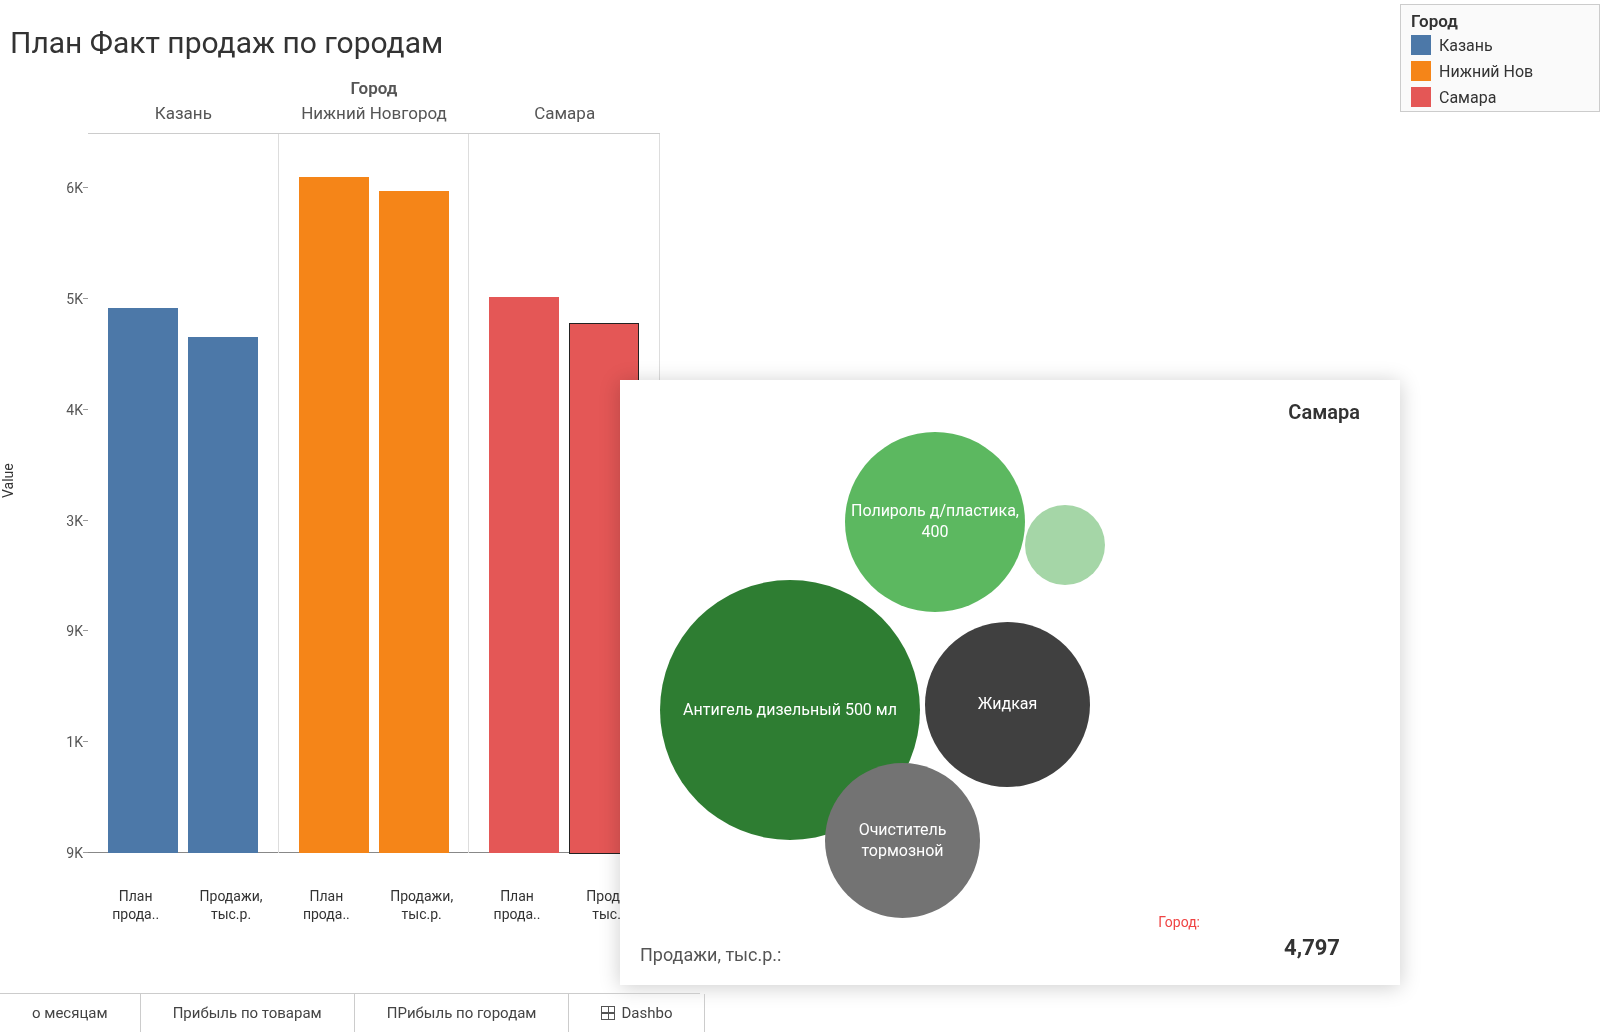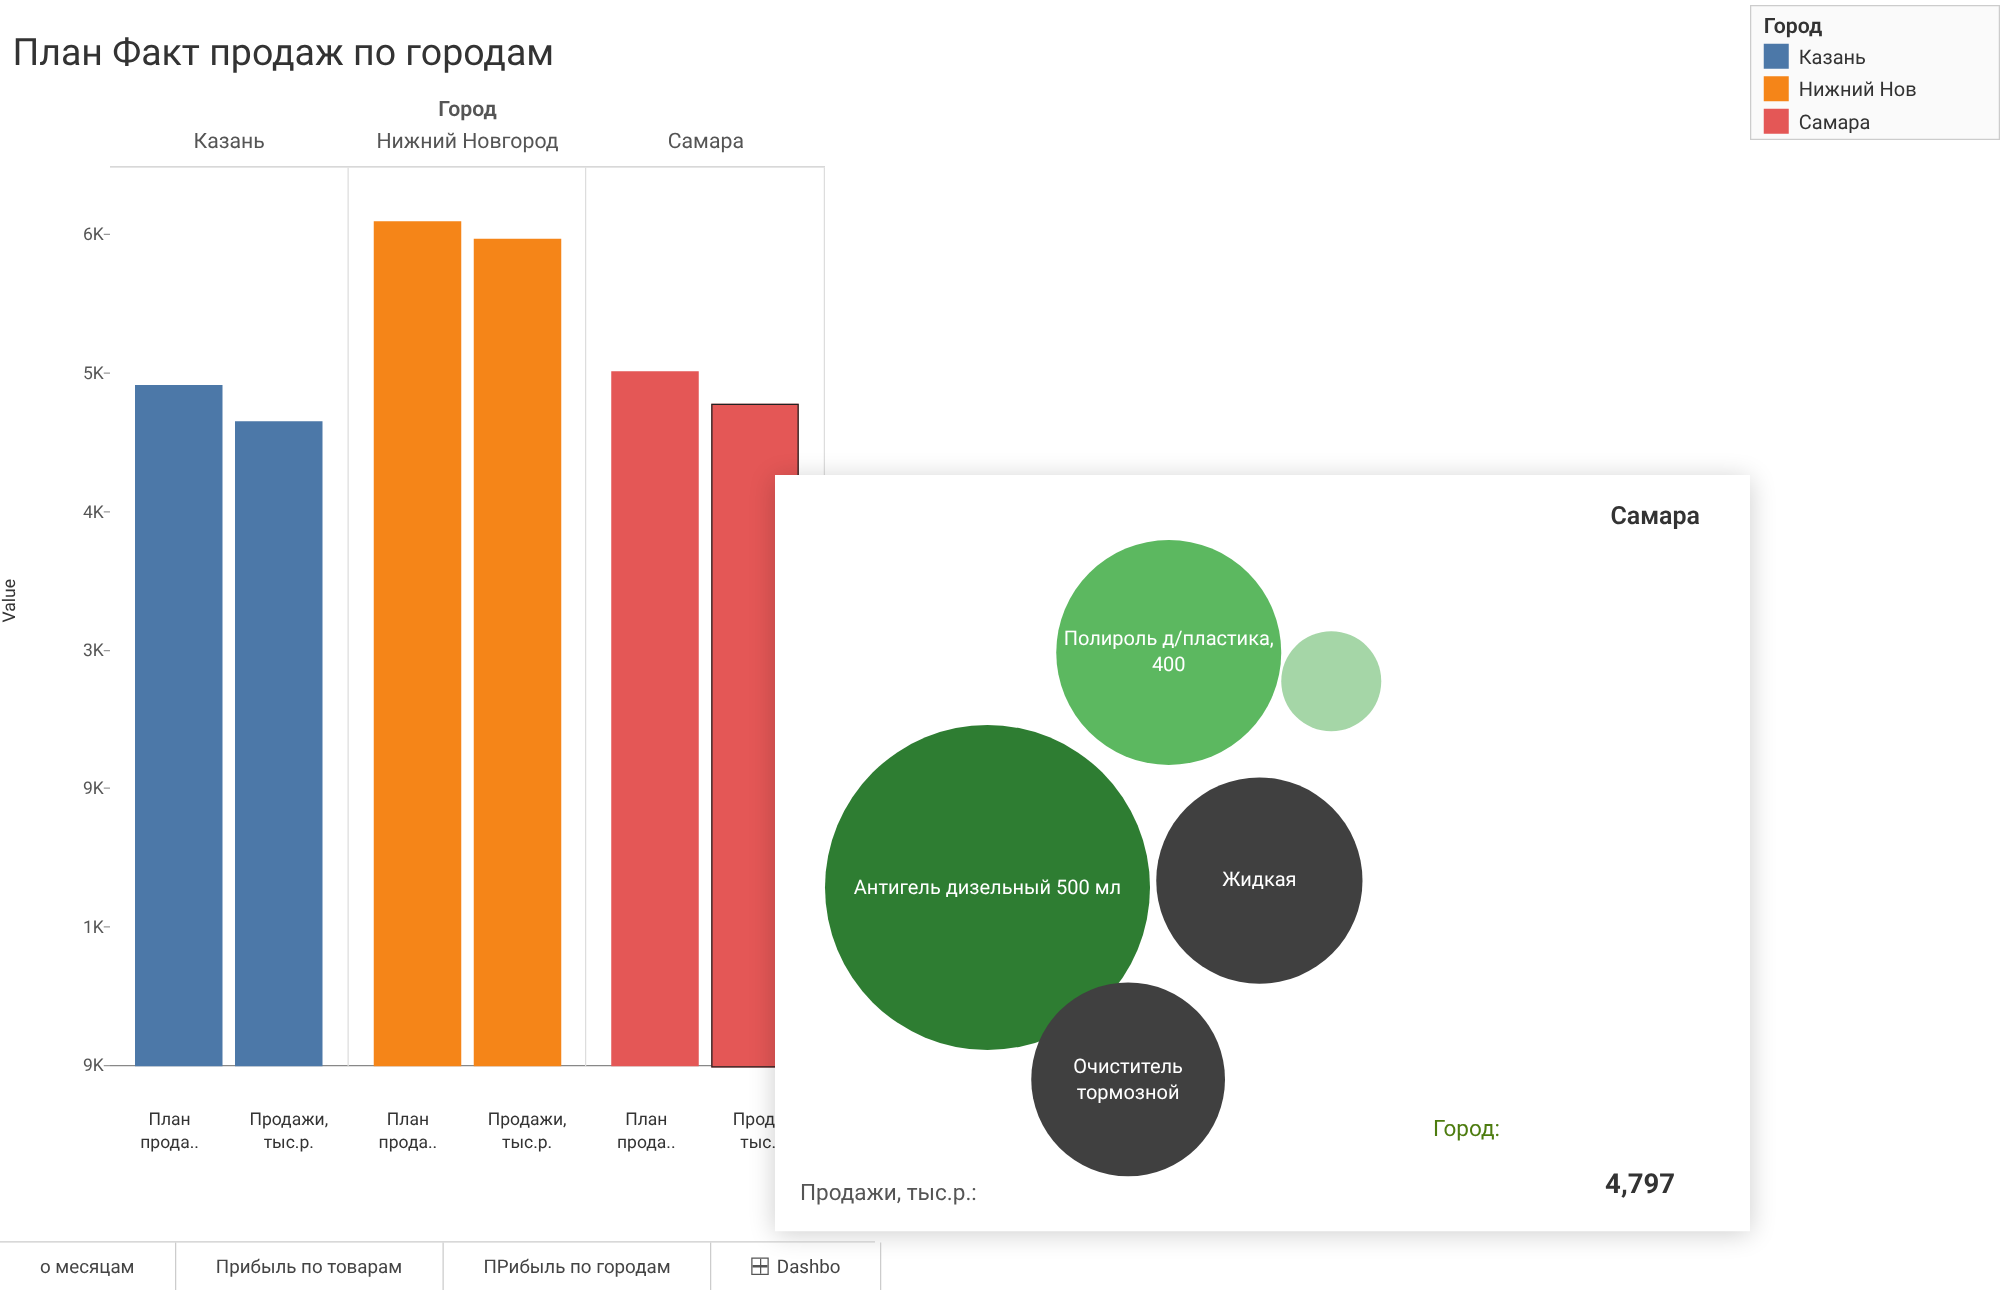--- a/index.html
+++ b/index.html
@@ -23,21 +23,21 @@
 .legend-panel{position:absolute;right:0;top:4px;width:200px;border:1px solid #ccc;background:#fafafa;}
 .legend-title{font-weight:600;font-size:17px;padding:6px 10px 2px;}
 .legend-item{display:flex;align-items:center;padding:2px 10px 4px;font-size:16px;}
 .legend-swatch{width:20px;height:20px;margin-right:8px;}
 .tooltip{position:absolute;left:620px;top:380px;width:780px;height:605px;background:#fff;box-shadow:0 2px 20px rgba(0,0,0,0.2);padding:20px;}
 .tooltip-title{position:absolute;right:40px;top:20px;font-size:20px;font-weight:600;color:#333;}
 .bubble-area{position:absolute;left:30px;top:40px;width:580px;height:500px;}
 .bubble{position:absolute;border-radius:50%;display:flex;align-items:center;justify-content:center;text-align:center;color:#fff;font-size:16px;line-height:1.3;}
 .tooltip-footer{position:absolute;left:20px;bottom:20px;right:20px;}
 .tf-label{font-size:18px;color:#555;display:inline-block;}
-.tf-city-lbl{position:absolute;right:180px;bottom:51px;font-size:18px;color:#4d7c0f;}
+.tf-city-lbl{position:absolute;right:180px;bottom:35px;font-size:14px;color:#ef4444;}
 .tf-val{position:absolute;right:40px;bottom:5px;font-size:22px;font-weight:700;}
 .tabs{position:absolute;left:0;bottom:0;width:700px;display:flex;border-top:1px solid #ccc;font-size:15px;color:#444;}
 .tab{padding:10px 32px;border-right:1px solid #ccc;white-space:nowrap;display:flex;align-items:center;gap:6px;}
 .dash-ico{width:14px;height:14px;border:1.5px solid #555;position:relative;}
 .dash-ico:before{content:"";position:absolute;left:45%;top:0;bottom:0;width:1.5px;background:#555;}
 .dash-ico:after{content:"";position:absolute;top:45%;left:0;right:0;height:1.5px;background:#555;}
 </style>
 </head>
 <body>
 
@@ -125,21 +125,21 @@
   <div class="bubble-area">
     <div class="bubble" style="left:10px;top:160px;width:260px;height:260px;background:#2e7d32">
         <span>Антигель дизельный 500 мл</span>
       </div>
     <div class="bubble" style="left:195px;top:12px;width:180px;height:180px;background:#5cb860">
         <span>Полироль д/пластика, 400</span>
       </div>
     <div class="bubble" style="left:275px;top:202px;width:165px;height:165px;background:#404040">
         <span>Жидкая</span>
       </div>
-    <div class="bubble" style="left:175px;top:366px;width:155px;height:155px;background:#404040">
+    <div class="bubble" style="left:175px;top:343px;width:155px;height:155px;background:#737373">
         <span>Очиститель тормозной</span>
       </div>
     <div class="bubble" style="left:375px;top:85px;width:80px;height:80px;background:#a5d6a7">
         <span></span>
       </div>
   </div>
   <div class="tooltip-footer">
     <span class="tf-label">Продажи,  тыс.р.:</span>
     <span class="tf-city-lbl">Город:</span>
     <span class="tf-val">4,797</span>

